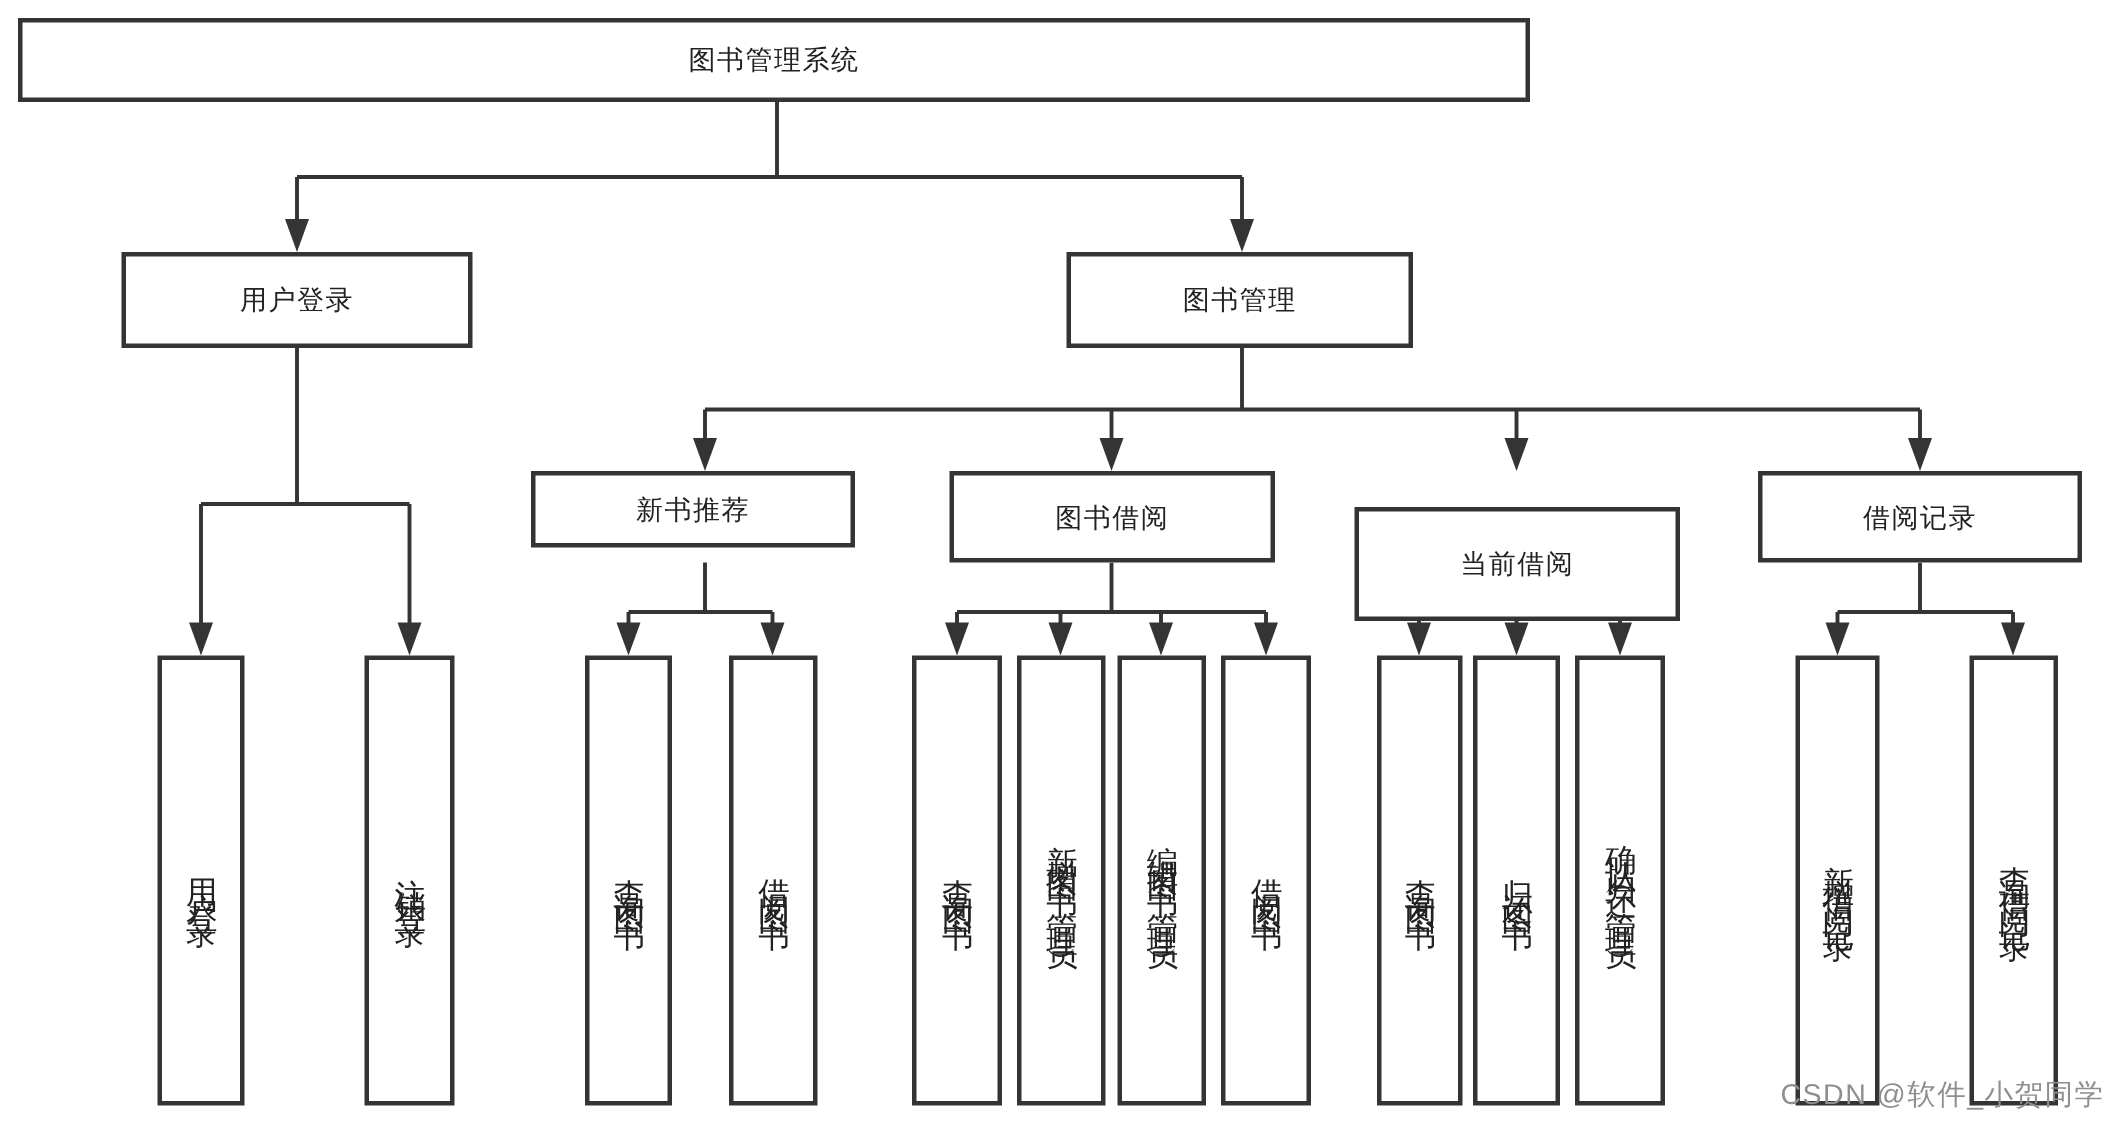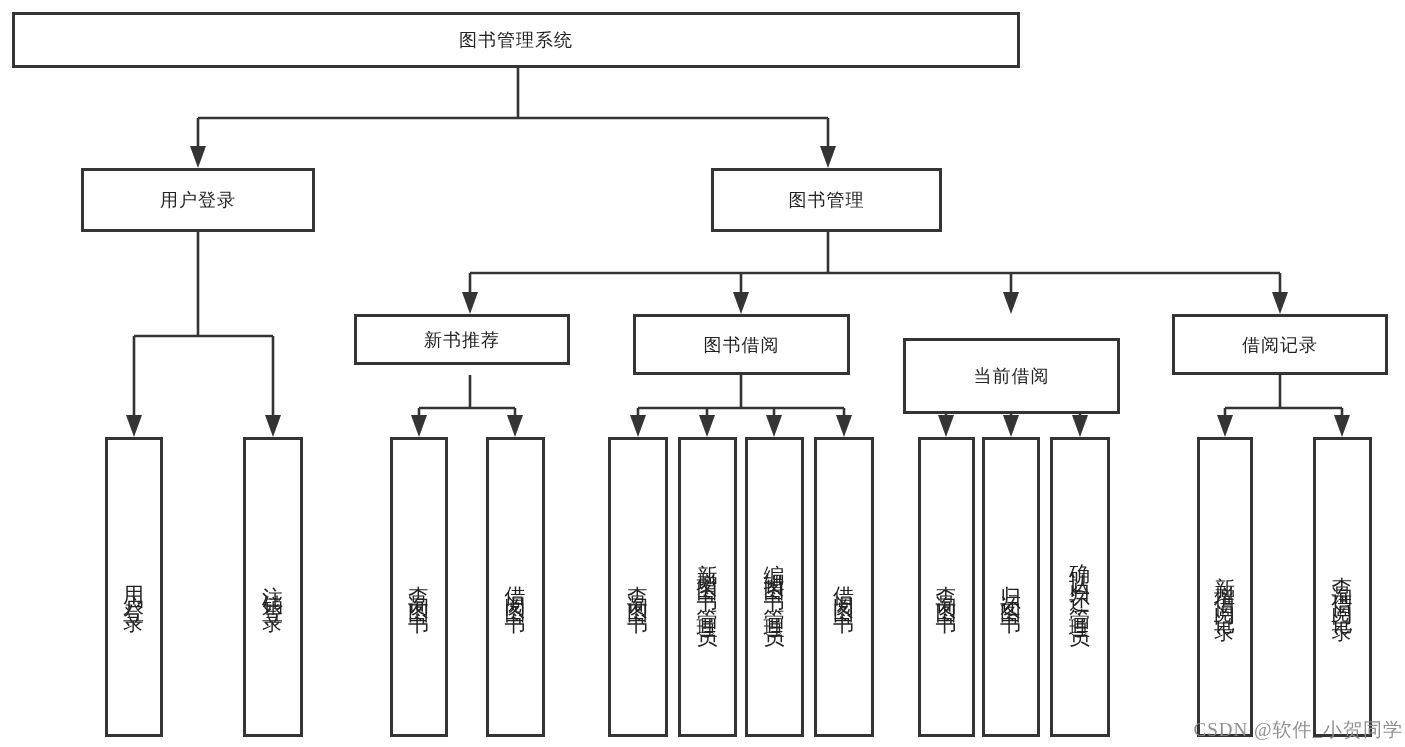--- a/index.html
+++ b/index.html
@@ -67,21 +67,20 @@
   .l-g5a { left: 1197px; top: 437px; width: 56px; height: 300px; }
   .l-g5b { left: 1313px; top: 437px; width: 59px; height: 300px; }
   #watermark {
     position: absolute;
     right: 2px;
     bottom: 4px;
     font-size: 19px;
     color: #8f8f8f;
     letter-spacing: 1px;
     z-index: 5;
-    font-family: Liberation Serif, serif;
   }
   line { stroke: #343434; stroke-width: 2.6; }
   polygon { fill: #343434; }
 </style>
 </head>
 <body>
 
 <div id="canvas">
 
   <svg id="connectors" viewBox="0 0 1405 747" xmlns="http://www.w3.org/2000/svg">

